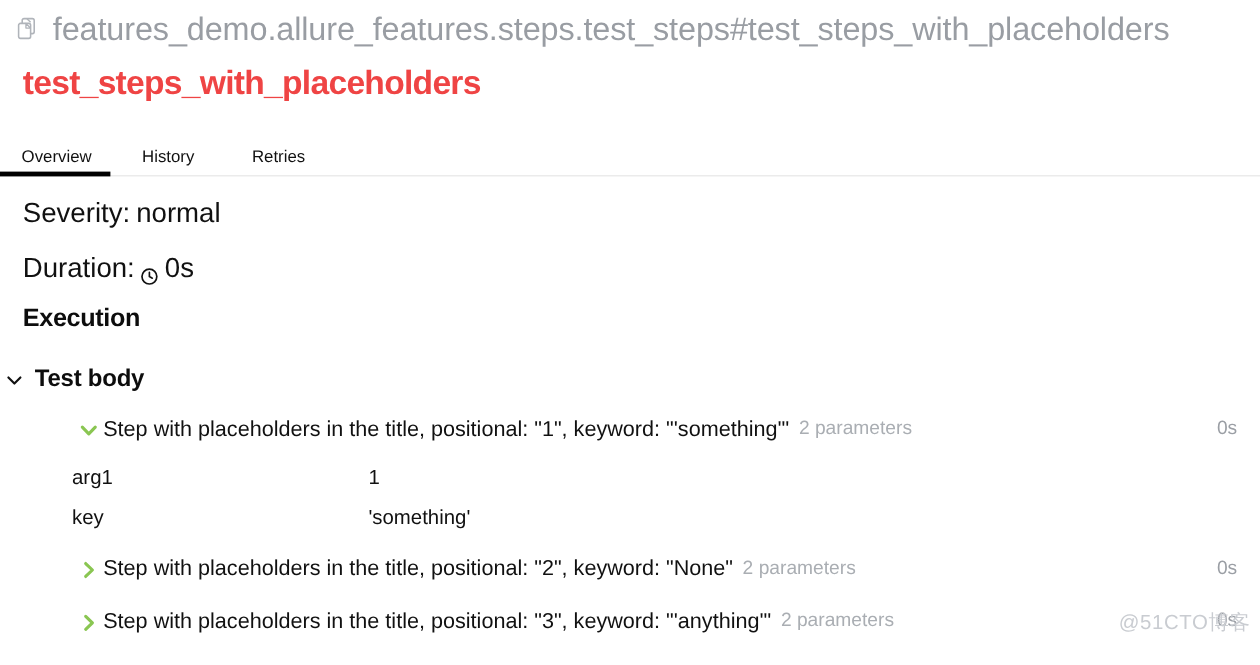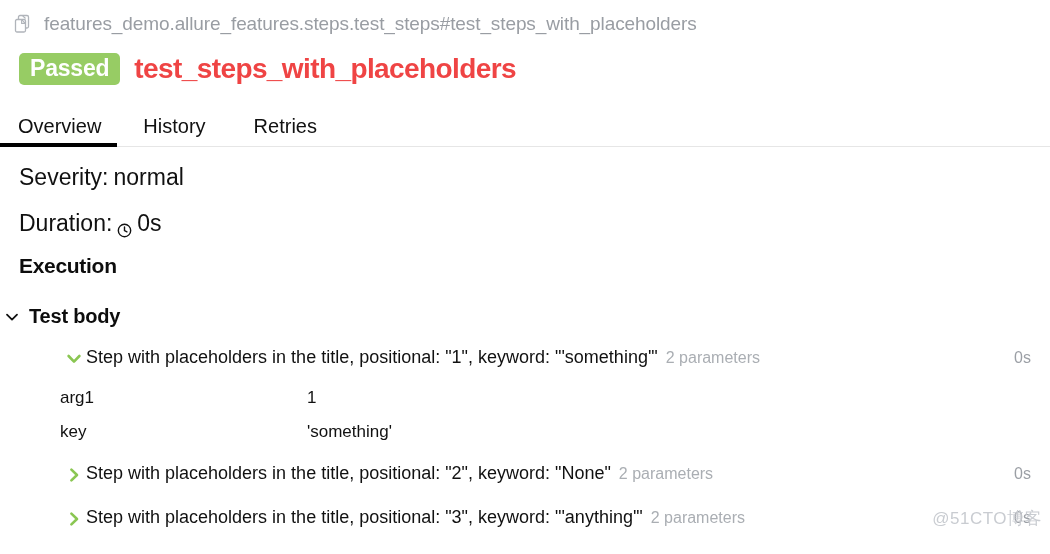--- a/index.html
+++ b/index.html
@@ -25,21 +25,21 @@
     height: 30px;
   }
   .breadcrumb-icon {
     width: 22px;
     height: 22px;
     flex: 0 0 22px;
     position: relative;
     top: 1px;
   }
   .breadcrumb-text {
-    font-size: 19px;
+    font-size: 27px;
     color: #999da3;
     letter-spacing: -0.1px;
     white-space: nowrap;
   }
 
   
   .title-row {
     display: flex;
     align-items: center;
     gap: 14px;
@@ -76,21 +76,21 @@
   .tabs::after {
     content: "";
     position: absolute;
     left: 0;
     right: 0;
     bottom: 0;
     height: 1px;
     background: #e6e6e6;
   }
   .tab {
-    font-size: 20px;
+    font-size: 14px;
     color: #111111;
     padding: 0 22px 9px 0;
     margin-right: 26px;
     cursor: pointer;
     position: relative;
     white-space: nowrap;
   }
   .tab:first-child { padding-right: 16px; }
   .tab.active::after {
     content: "";
@@ -231,21 +231,20 @@
       <rect x="5.5" y="1.5" width="10" height="12.5" rx="1.5" fill="#ffffff" stroke="#b0b4ba" stroke-width="1.3"></rect>
       <path d="M12.5 4.5 L9.5 1.6" stroke="#b0b4ba" stroke-width="1.2" fill="none"></path>
       <rect x="2.5" y="5.5" width="10" height="12.5" rx="1.5" fill="#ffffff" stroke="#b0b4ba" stroke-width="1.3"></rect>
       <path d="M8.6 5.6 L12.4 9.4 L8.6 9.4 Z" fill="#ffffff" stroke="#b0b4ba" stroke-width="1.1" stroke-linejoin="round"></path>
     </svg>
   </span>
   <span class="breadcrumb-text">features_demo.allure_features.steps.test_steps#test_steps_with_placeholders</span>
 </div>
 
 <div class="title-row">
-  <span class="status-badge">Passed</span>
   <span class="test-title">test_steps_with_placeholders</span>
 </div>
 
 <div class="tabs">
   <div class="tab active">Overview</div>
   <div class="tab">History</div>
   <div class="tab">Retries</div>
 </div>
 
 <div class="meta">

